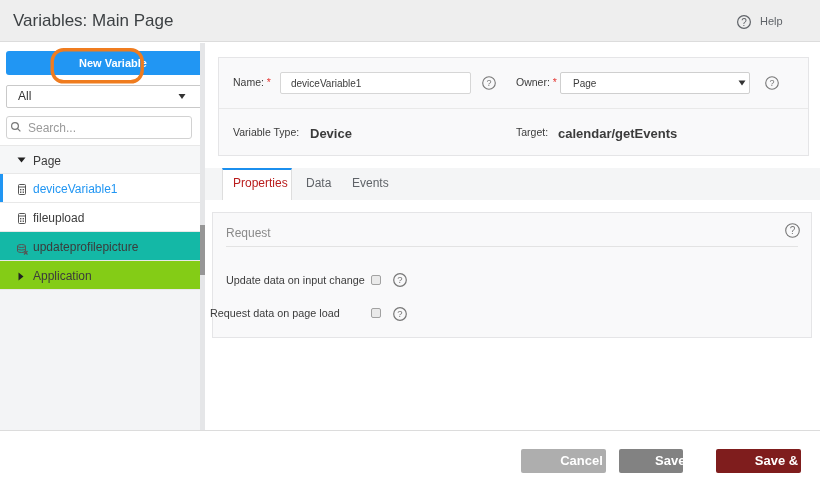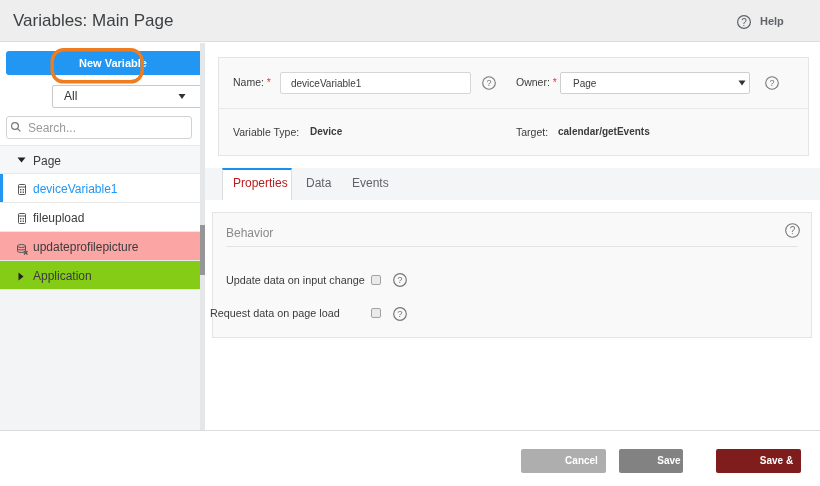--- a/index.html
+++ b/index.html
@@ -3,73 +3,73 @@
 <meta charset="utf-8">
 <style>
 * { margin:0; padding:0; box-sizing:border-box; }
 html,body { width:820px; height:486px; }
 body { font-family:"Liberation Sans",sans-serif; position:relative; background:#fff; overflow:hidden; }
 .abs { position:absolute; }
 
 
 #header { left:0; top:0; width:820px; height:42px; background:#eeeeee; border-bottom:1px solid #dcdcdc; }
 #title { left:13px; top:11px; font-size:17px; color:#3c4043; }
-#helpTxt { left:760px; top:15px; font-size:11px; color:#5f6368;font-weight:bold; }
+#helpTxt { left:760px; top:15px; font-size:11px; color:#5f6368; }
 
 
 #sidebar { left:0; top:43px; width:200px; height:387px; background:#ffffff; }
 #sideGray { left:0; top:290px; width:200px; height:140px; background:#f3f4f6; }
 #newBtn { left:6px; top:51px; width:214px; height:24px; background:#2196f3; border-radius:3px; color:#fff; font-size:11px; font-weight:bold; text-align:center; line-height:24px; }
-#selAll { left:6px; top:85px; width:210px; height:23px; background:#fff; border:1px solid #c9c9c9; border-radius:2px;margin-left:46px; }
+#selAll { left:6px; top:85px; width:210px; height:23px; background:#fff; border:1px solid #c9c9c9; border-radius:2px; }
 #selAll span { position:absolute; left:11px; top:3px; font-size:12px; color:#333; }
 #searchBox { left:6px; top:116px; width:186px; height:23px; background:#fff; border:1px solid #d2d2d2; border-radius:3px; }
 #searchBox span { position:absolute; left:21px; top:4px; font-size:12px; color:#9a9a9a; }
 
 .row { position:absolute; left:0; width:200px; height:29px; border-bottom:1px solid #e8e8e8; }
 .row .txt { position:absolute; left:33px; top:0px; font-size:12px; color:#3b3b3b; line-height:30px; }
 #rowPage { top:145px; background:#f6f7f8; border-top:1px solid #e8e8e8; }
 #rowDev { top:174px; background:#fff; }
 #rowDev .txt { color:#2196f3; }
 #rowFile { top:203px; background:#fff; }
-#rowUpd { top:232px; background:#fca5a5; }
+#rowUpd { top:232px; background:#14b8a6; }
 #rowApp { top:261px; background:#84cc16; }
 #blueBar { left:0; top:174px; width:3px; height:28px; background:#2196f3; }
 
 
 #sbTrack { left:200px; top:43px; width:5px; height:387px; background:#e5e6e8; }
 #sbThumb { left:200px; top:225px; width:5px; height:50px; background:#969696; }
 
 
 #main { left:205px; top:43px; width:615px; height:387px; background:#fff; }
 
 #formPanel { left:218px; top:57px; width:591px; height:99px; background:#f9f9fa; border:1px solid #e5e5e7; }
 #fpDivider { left:219px; top:108px; width:589px; height:1px; background:#e9e9e9; }
 .lbl { position:absolute; font-size:10.5px; color:#3b3b3b; }
 .star { color:#e53935; }
 .lbl2 { position:absolute; font-size:10.8px; color:#3b3b3b; }
 #nameInput { left:280px; top:72px; width:191px; height:22px; background:#fff; border:1px solid #d6d6d6; border-radius:2px; }
 #nameInput span { position:absolute; left:10px; top:5px; font-size:10px; color:#3b3b3b; }
 #ownerSel { left:560px; top:72px; width:190px; height:22px; background:#fff; border:1px solid #cfcfcf; border-radius:2px; }
 #ownerSel span { position:absolute; left:12px; top:5px; font-size:10px; color:#3b3b3b; }
-.val { position:absolute; font-size:10px; font-weight:bold; color:#3b3b3b; }
+.val { position:absolute; font-size:13px; font-weight:bold; color:#3b3b3b; }
 
 
 #tabBar { left:205px; top:168px; width:615px; height:32px; background:#f4f5f6; }
 #tabActive { left:222px; top:168px; width:70px; height:32px; background:#fff; border-top:2px solid #1b8fee; border-left:1px solid #dedede; border-right:1px solid #dedede; }
 .tabTxt { position:absolute; top:168px; height:32px; line-height:31px; font-size:12px; color:#5f6368; }
 
 
 #behPanel { left:212px; top:212px; width:600px; height:126px; background:#f9f9fa; border:1px solid #e5e5e7; }
 #behTitle { left:226px; top:226px; font-size:12px; color:#8a8a8a; }
 #behDivider { left:226px; top:246px; width:572px; height:1px; background:#e3e3e3; }
 .chk { position:absolute; width:10px; height:10px; background:#eaeaea; border:1px solid #a2a2a2; border-radius:2px; }
 
 
 #footLine { left:0px; top:430px; width:820px; height:1px; background:#dcdcdc; }
-.fbtn { position:absolute; top:449px; height:24px; border-radius:2px; color:#fff; font-size:10px; font-weight:bold; text-align:center; line-height:24px;padding-left:36px; }
+.fbtn { position:absolute; top:449px; height:24px; border-radius:2px; color:#fff; font-size:13px; font-weight:bold; text-align:center; line-height:24px;padding-left:36px; }
 #btnCancel { left:521px; width:85px; background:#aeaeae; }
 #btnSave { left:619px; width:64px; background:#828282; }
 #btnSC { left:716px; width:85px; background:#7f1d1d; }
 
 svg.ic { position:absolute; overflow:visible; }
 </style>
 </head>
 <body>
 
 <div class="abs" id="header"></div>
@@ -177,21 +177,21 @@
 <div class="lbl" style="left:516px;top:126px">Target:</div>
 <div class="val" style="left:558px;top:126px">calendar/getEvents</div>
 
 <div class="abs" id="tabBar"></div>
 <div class="abs" id="tabActive"></div>
 <div class="tabTxt" style="left:233px;color:#b91c1c">Properties</div>
 <div class="tabTxt" style="left:306px">Data</div>
 <div class="tabTxt" style="left:352px">Events</div>
 
 <div class="abs" id="behPanel"></div>
-<div class="abs" id="behTitle">Behavior</div>
+<div class="abs" id="behTitle">Request</div>
 <svg class="ic" style="left:785px;top:223px" width="15" height="15" viewBox="0 0 15 15">
   <circle cx="7.5" cy="7.5" r="6.8" fill="none" stroke="#777" stroke-width="1.1"></circle>
   <text x="7.5" y="11" font-size="10" fill="#777" text-anchor="middle" font-family="Liberation Sans">?</text>
 </svg>
 <div class="abs" id="behDivider"></div>
 <div class="lbl2" style="left:226px;top:274px">Update data on input change</div>
 <div class="chk" style="left:371px;top:275px"></div>
 <svg class="ic" style="left:393px;top:273px" width="14" height="14" viewBox="0 0 14 14">
   <circle cx="7" cy="7" r="6.3" fill="none" stroke="#777" stroke-width="1.2"></circle>
   <text x="7" y="10.4" font-size="9.5" fill="#777" text-anchor="middle" font-family="Liberation Sans">?</text>

